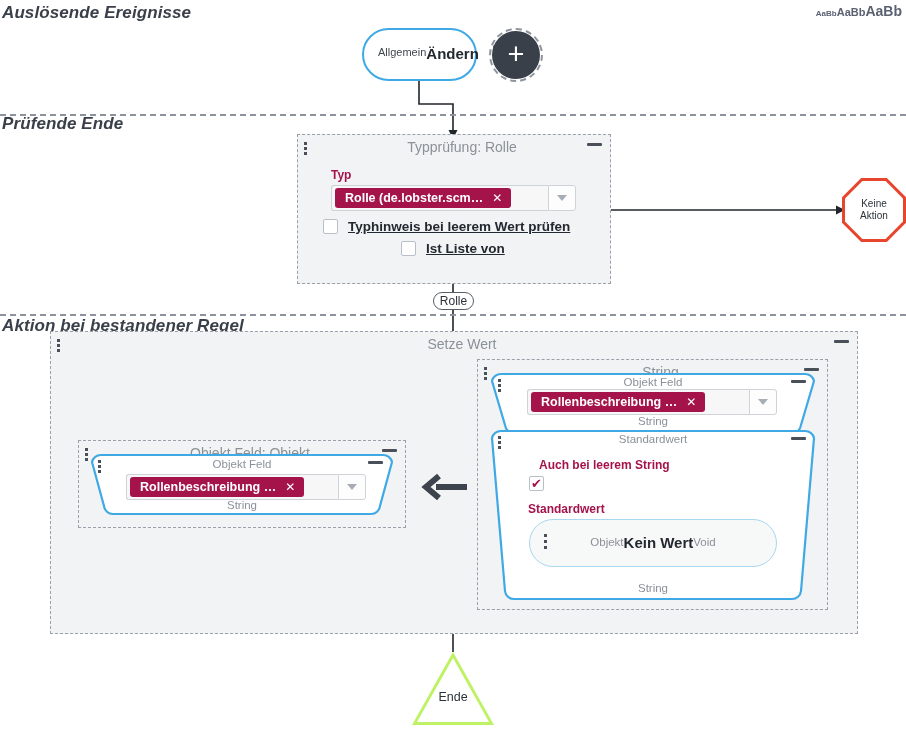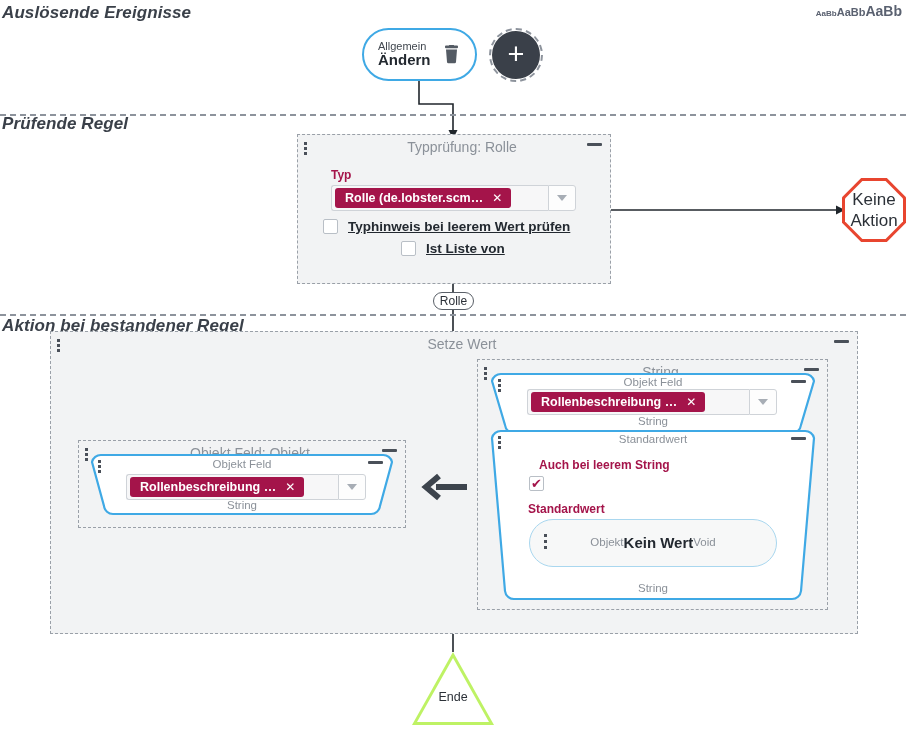--- a/index.html
+++ b/index.html
@@ -36,21 +36,21 @@
   .event-pill{
     position:absolute;
     box-sizing:border-box;
     background:#ffffff;
     border:2.5px solid #3FA9E5;
     border-radius:40px;
     display:flex;align-items:center;
     padding:0 14px;
     box-shadow:0 0 0 0 rgba(0,0,0,0);
   }
-  .event-txt{display:flex;flex-direction:column;line-height:1.12;}
+  .event-txt{display:flex;flex-direction:row;line-height:1.12;}
   .event-sub{font-size:11px;color:#41474f;}
   .event-main{font-size:15px;font-weight:bold;color:#232930;}
   .trash{margin-left:12px;width:17px;height:19px;position:relative;}
   .trash svg{display:block;}
 
   .plus-btn{
     position:absolute;
     width:48px;height:48px;border-radius:50%;
     background:#3a4049;
     display:flex;align-items:center;justify-content:center;
@@ -150,21 +150,21 @@
     background:#fff;border:1.4px solid #5a6068;border-radius:11px;
     font-size:12px;color:#2c3138;
     display:flex;align-items:center;justify-content:center;
     padding:0 9px;height:18px;
   }
   .oct-outer{position:absolute;background:#E8452F;
     clip-path:polygon(30% 0,70% 0,100% 30%,100% 70%,70% 100%,30% 100%,0 70%,0 30%);}
   .oct-inner{position:absolute;background:#fff;
     clip-path:polygon(30% 0,70% 0,100% 30%,100% 70%,70% 100%,30% 100%,0 70%,0 30%);
     display:flex;align-items:center;justify-content:center;}
-  .oct-txt{font-size:17px;color:#2c3138;text-align:center;line-height:1.25;}
+  .oct-txt{font-size:10px;color:#2c3138;text-align:center;line-height:1.25;}
 
   .tri-outer{position:absolute;background:#bef264;
     clip-path:polygon(50% 0,100% 100%,0 100%);}
   .tri-inner{position:absolute;background:#fff;
     clip-path:polygon(50% 0,100% 100%,0 100%);
     display:flex;align-items:flex-end;justify-content:center;}
   .tri-txt{font-size:12.5px;color:#2c3138;padding-bottom:18px;}
 
   
   .bigarrow{position:absolute;}
@@ -191,21 +191,21 @@
     <path d="M453,347 L652,347 L652,352" stroke="#20262c" stroke-width="1.6" fill="none"></path>
     <polygon points="652,361 647.5,351 656.5,351" fill="#20262c"></polygon>
 
     <path d="M242,528 L242,623 L453,623 L453,652" stroke="#20262c" stroke-width="1.6" fill="none"></path>
   </svg>
 
   <div class="lane-line" style="top:114px;"></div>
   <div class="lane-line" style="top:314px;"></div>
 
   <div class="lane-title" style="left:2px;top:3px;">Auslösende Ereignisse</div>
-  <div class="lane-title" style="left:2px;top:114px;">Prüfende Regel</div>
+  <div class="lane-title" style="left:2px;top:114px;">Prüfende Ende</div>
   <div class="lane-title" style="left:2px;top:316px;">Aktion bei bestandener Regel</div>
 
   <div class="fontsample">
     <span class="fs1">AaBb</span>
     <span class="fs2">AaBb</span>
     <span class="fs3">AaBb</span>
   </div>
 
   <div class="event-pill" style="left:362px;top:28px;width:115px;height:53px;">
     <div class="event-txt">

